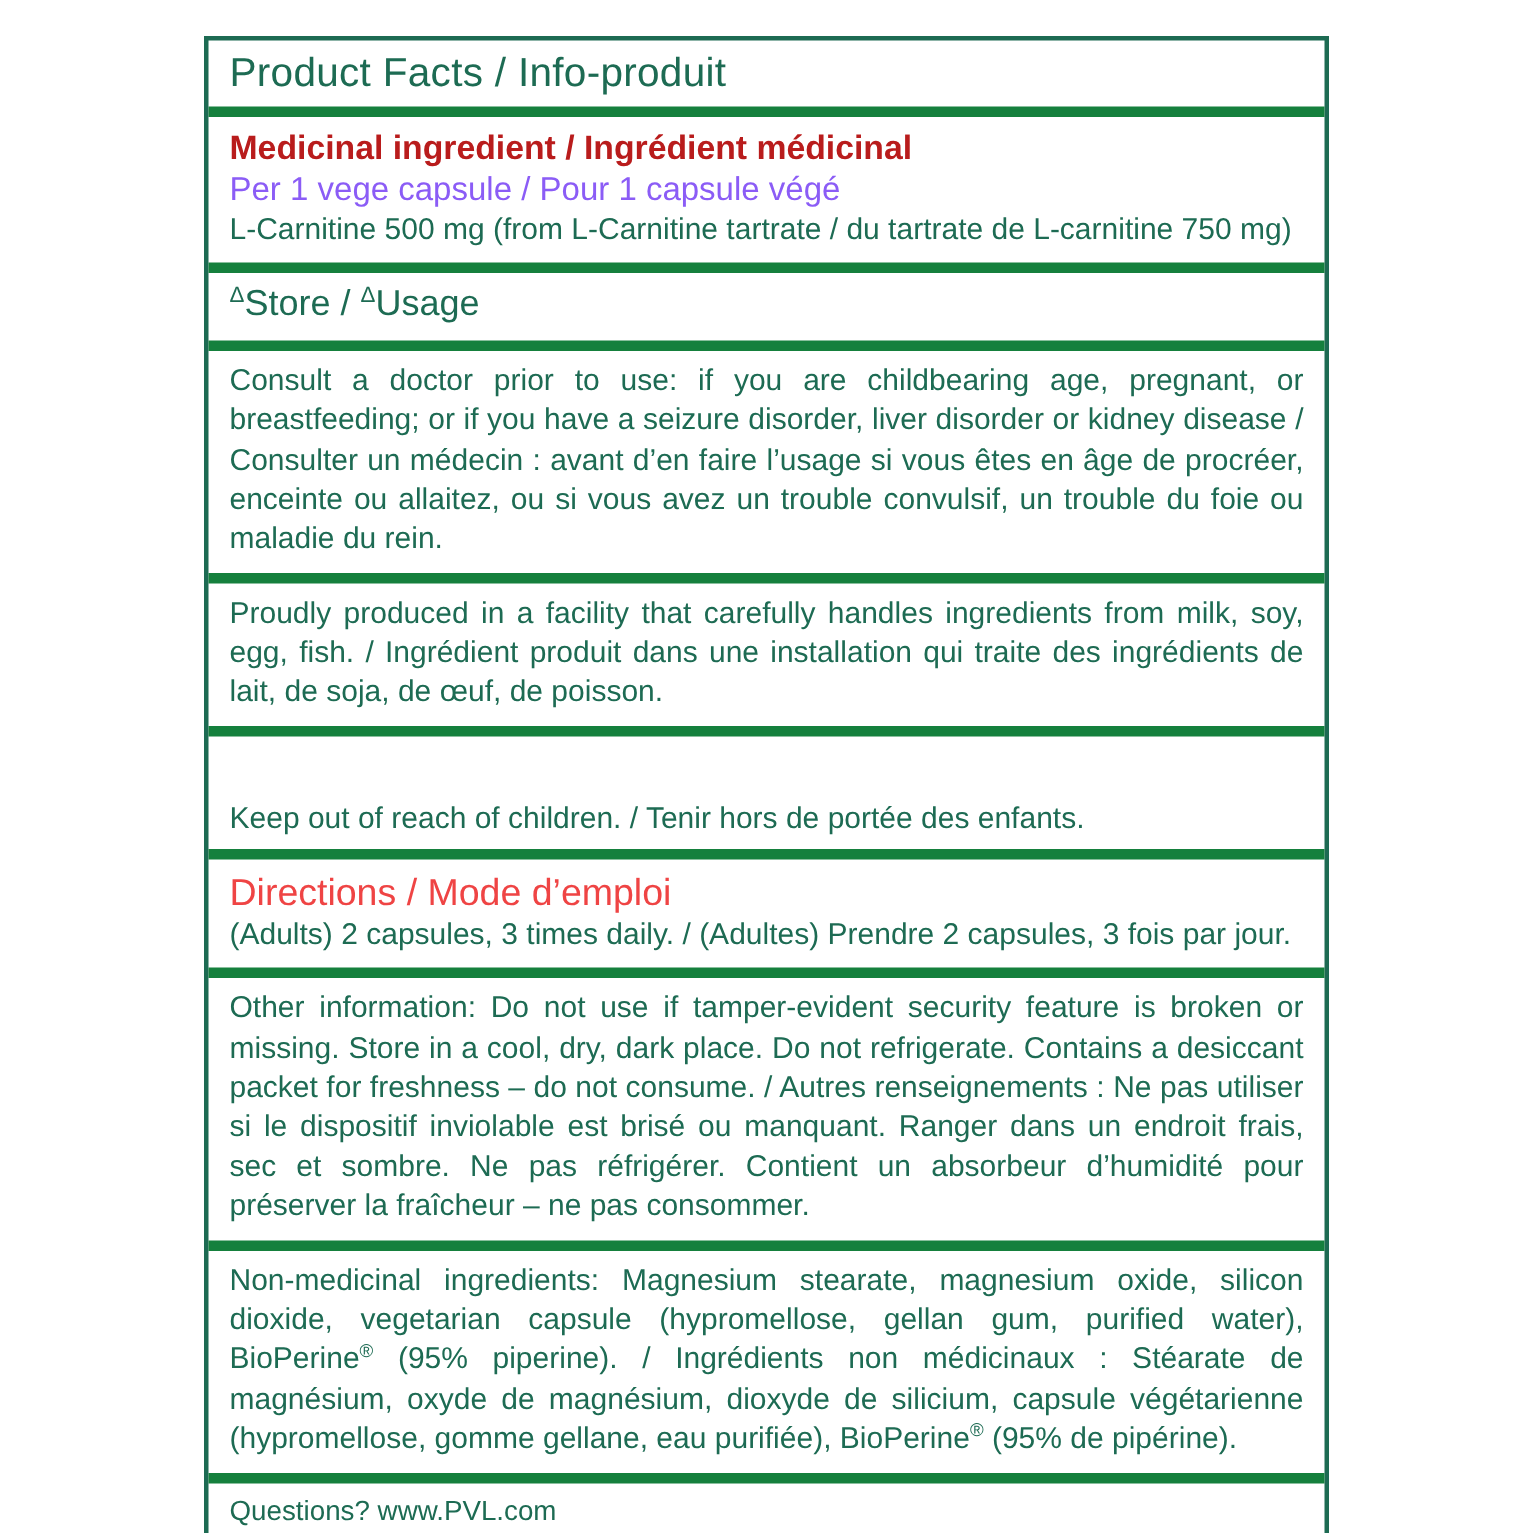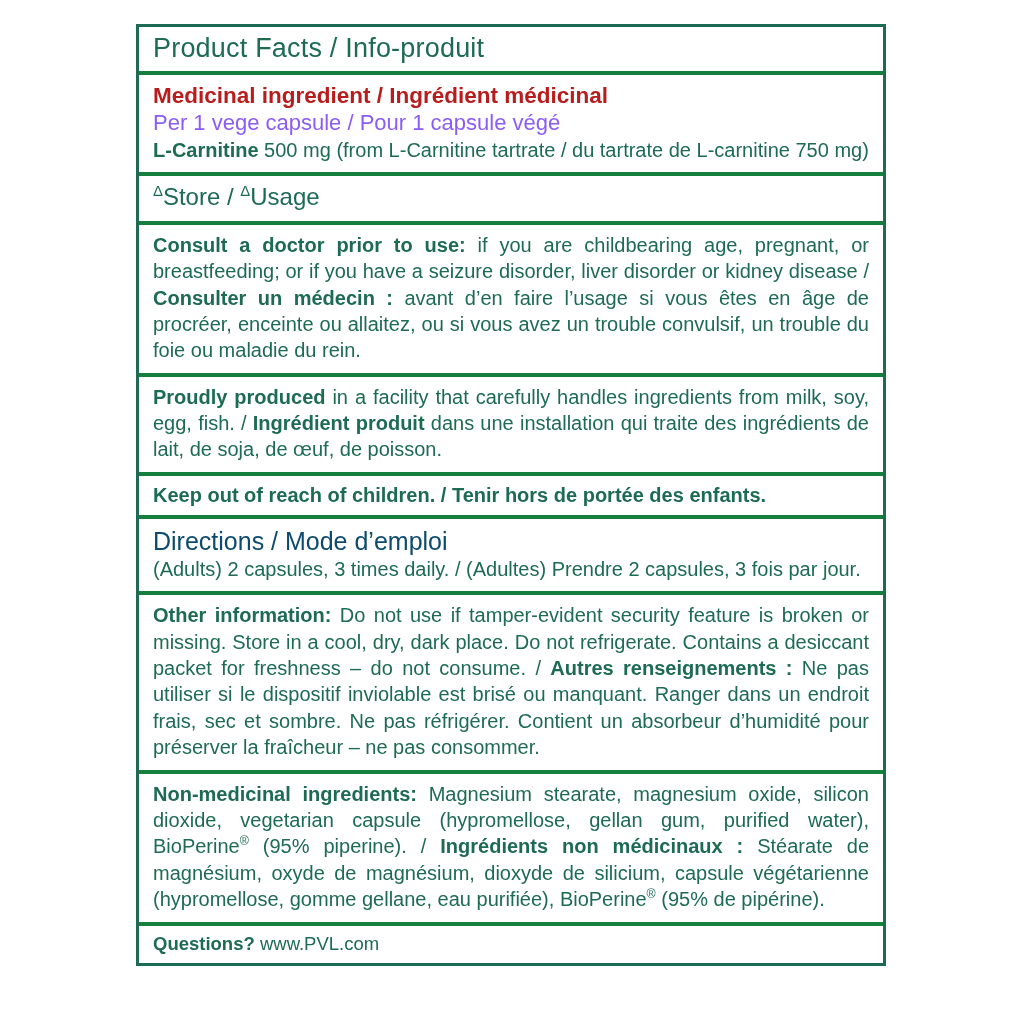--- a/index.html
+++ b/index.html
@@ -17,21 +17,21 @@
   .panel {
     position: absolute;
     left: 136px;
     top: 24px;
     width: 750px;
     box-sizing: border-box;
     border: 3px solid #1d6b53;
     background: #ffffff;
   }
   .section {
-    border-bottom: 4px solid #15803d;
+    border-bottom: 7px solid #15803d;
     padding: 7px 14px 9px 14px;
     box-sizing: border-box;
   }
   .section:last-child {
     border-bottom: none;
   }
   .title {
     font-size: 27px;
     font-weight: normal;
     letter-spacing: 0.2px;
@@ -54,38 +54,39 @@
     font-size: 20px;
     line-height: 1.32;
     color: #1d6b53;
     text-align: justify;
     text-justify: inter-word;
   }
   .body-left {
     text-align: left;
   }
   .b {
-    font-weight: bold;
+    font-weight: normal;
+    margin-top: 36px;
   }
   .sup {
     font-size: 0.62em;
     vertical-align: super;
     line-height: 0;
   }
   .uses-title {
     font-size: 24px;
     font-weight: normal;
     line-height: 1.2;
     color: #1d6b53;
   }
   .dir-title {
     font-size: 25px;
     font-weight: normal;
     line-height: 1.2;
-    color: #0c4a6e;
+    color: #ef4444;
   }
   .small-line {
     font-size: 20px;
     line-height: 1.3;
     color: #1d6b53;
   }
   .questions {
     font-size: 18.5px;
     line-height: 1.3;
     color: #1d6b53;

